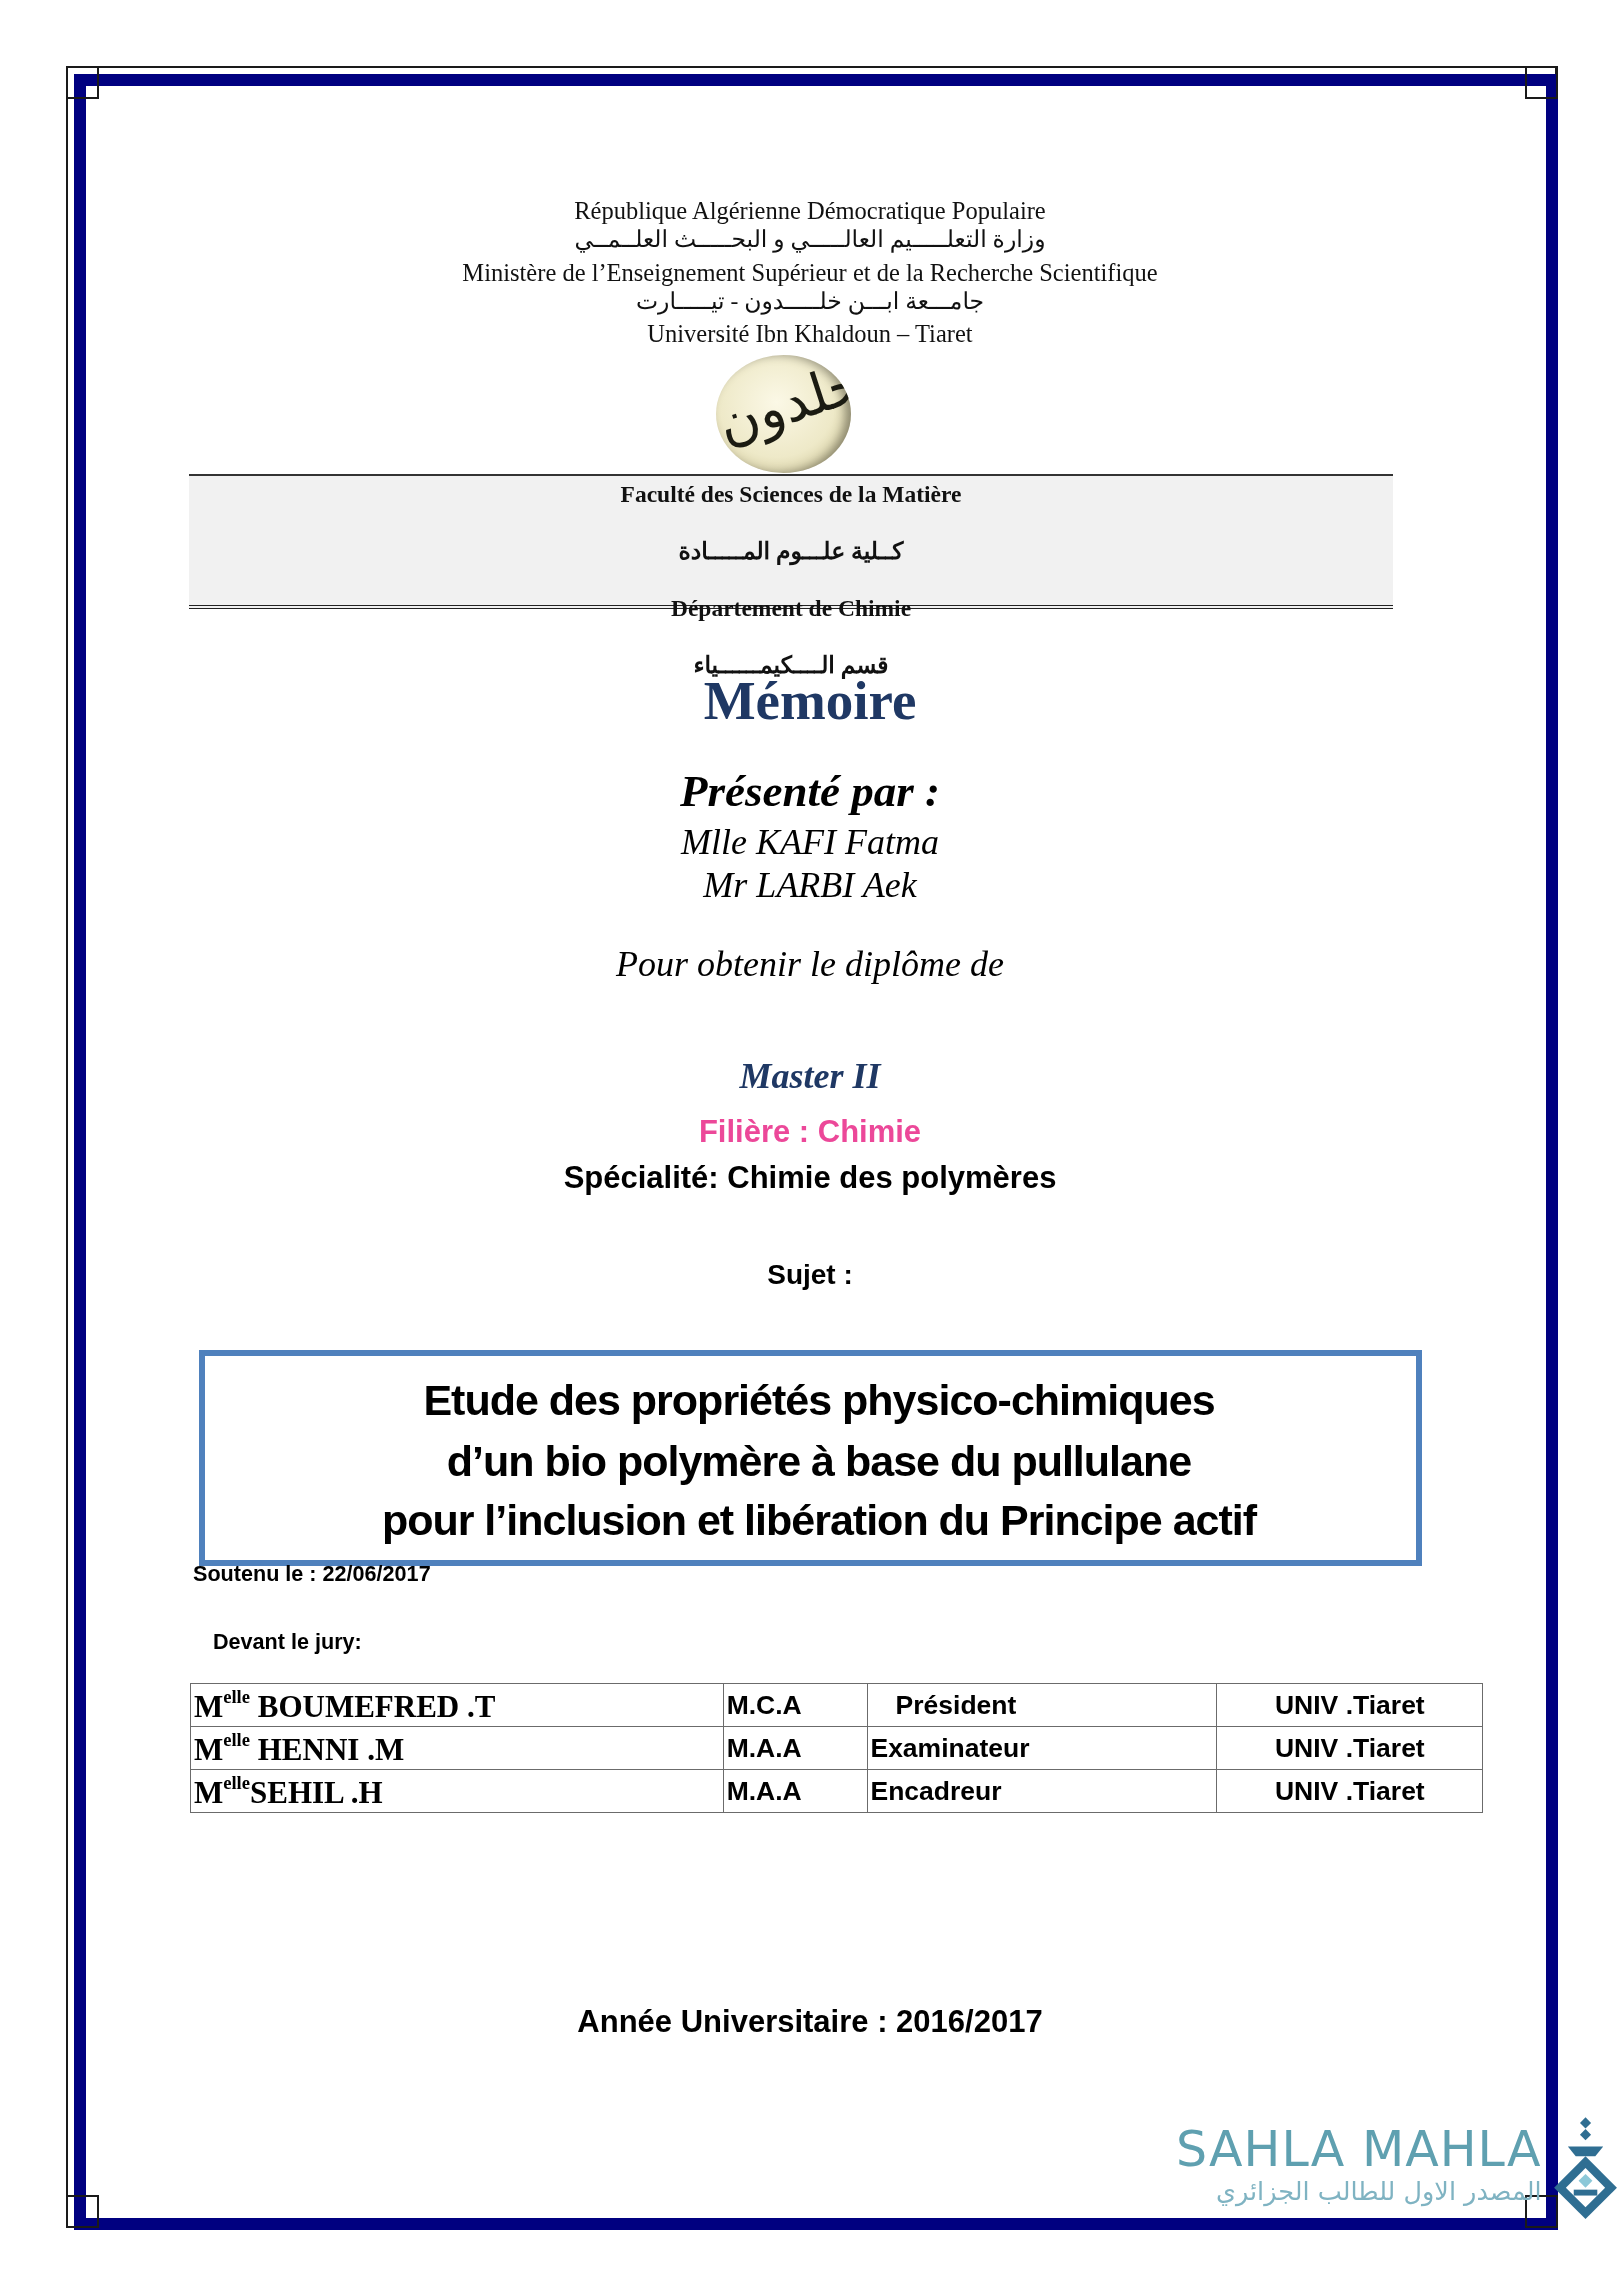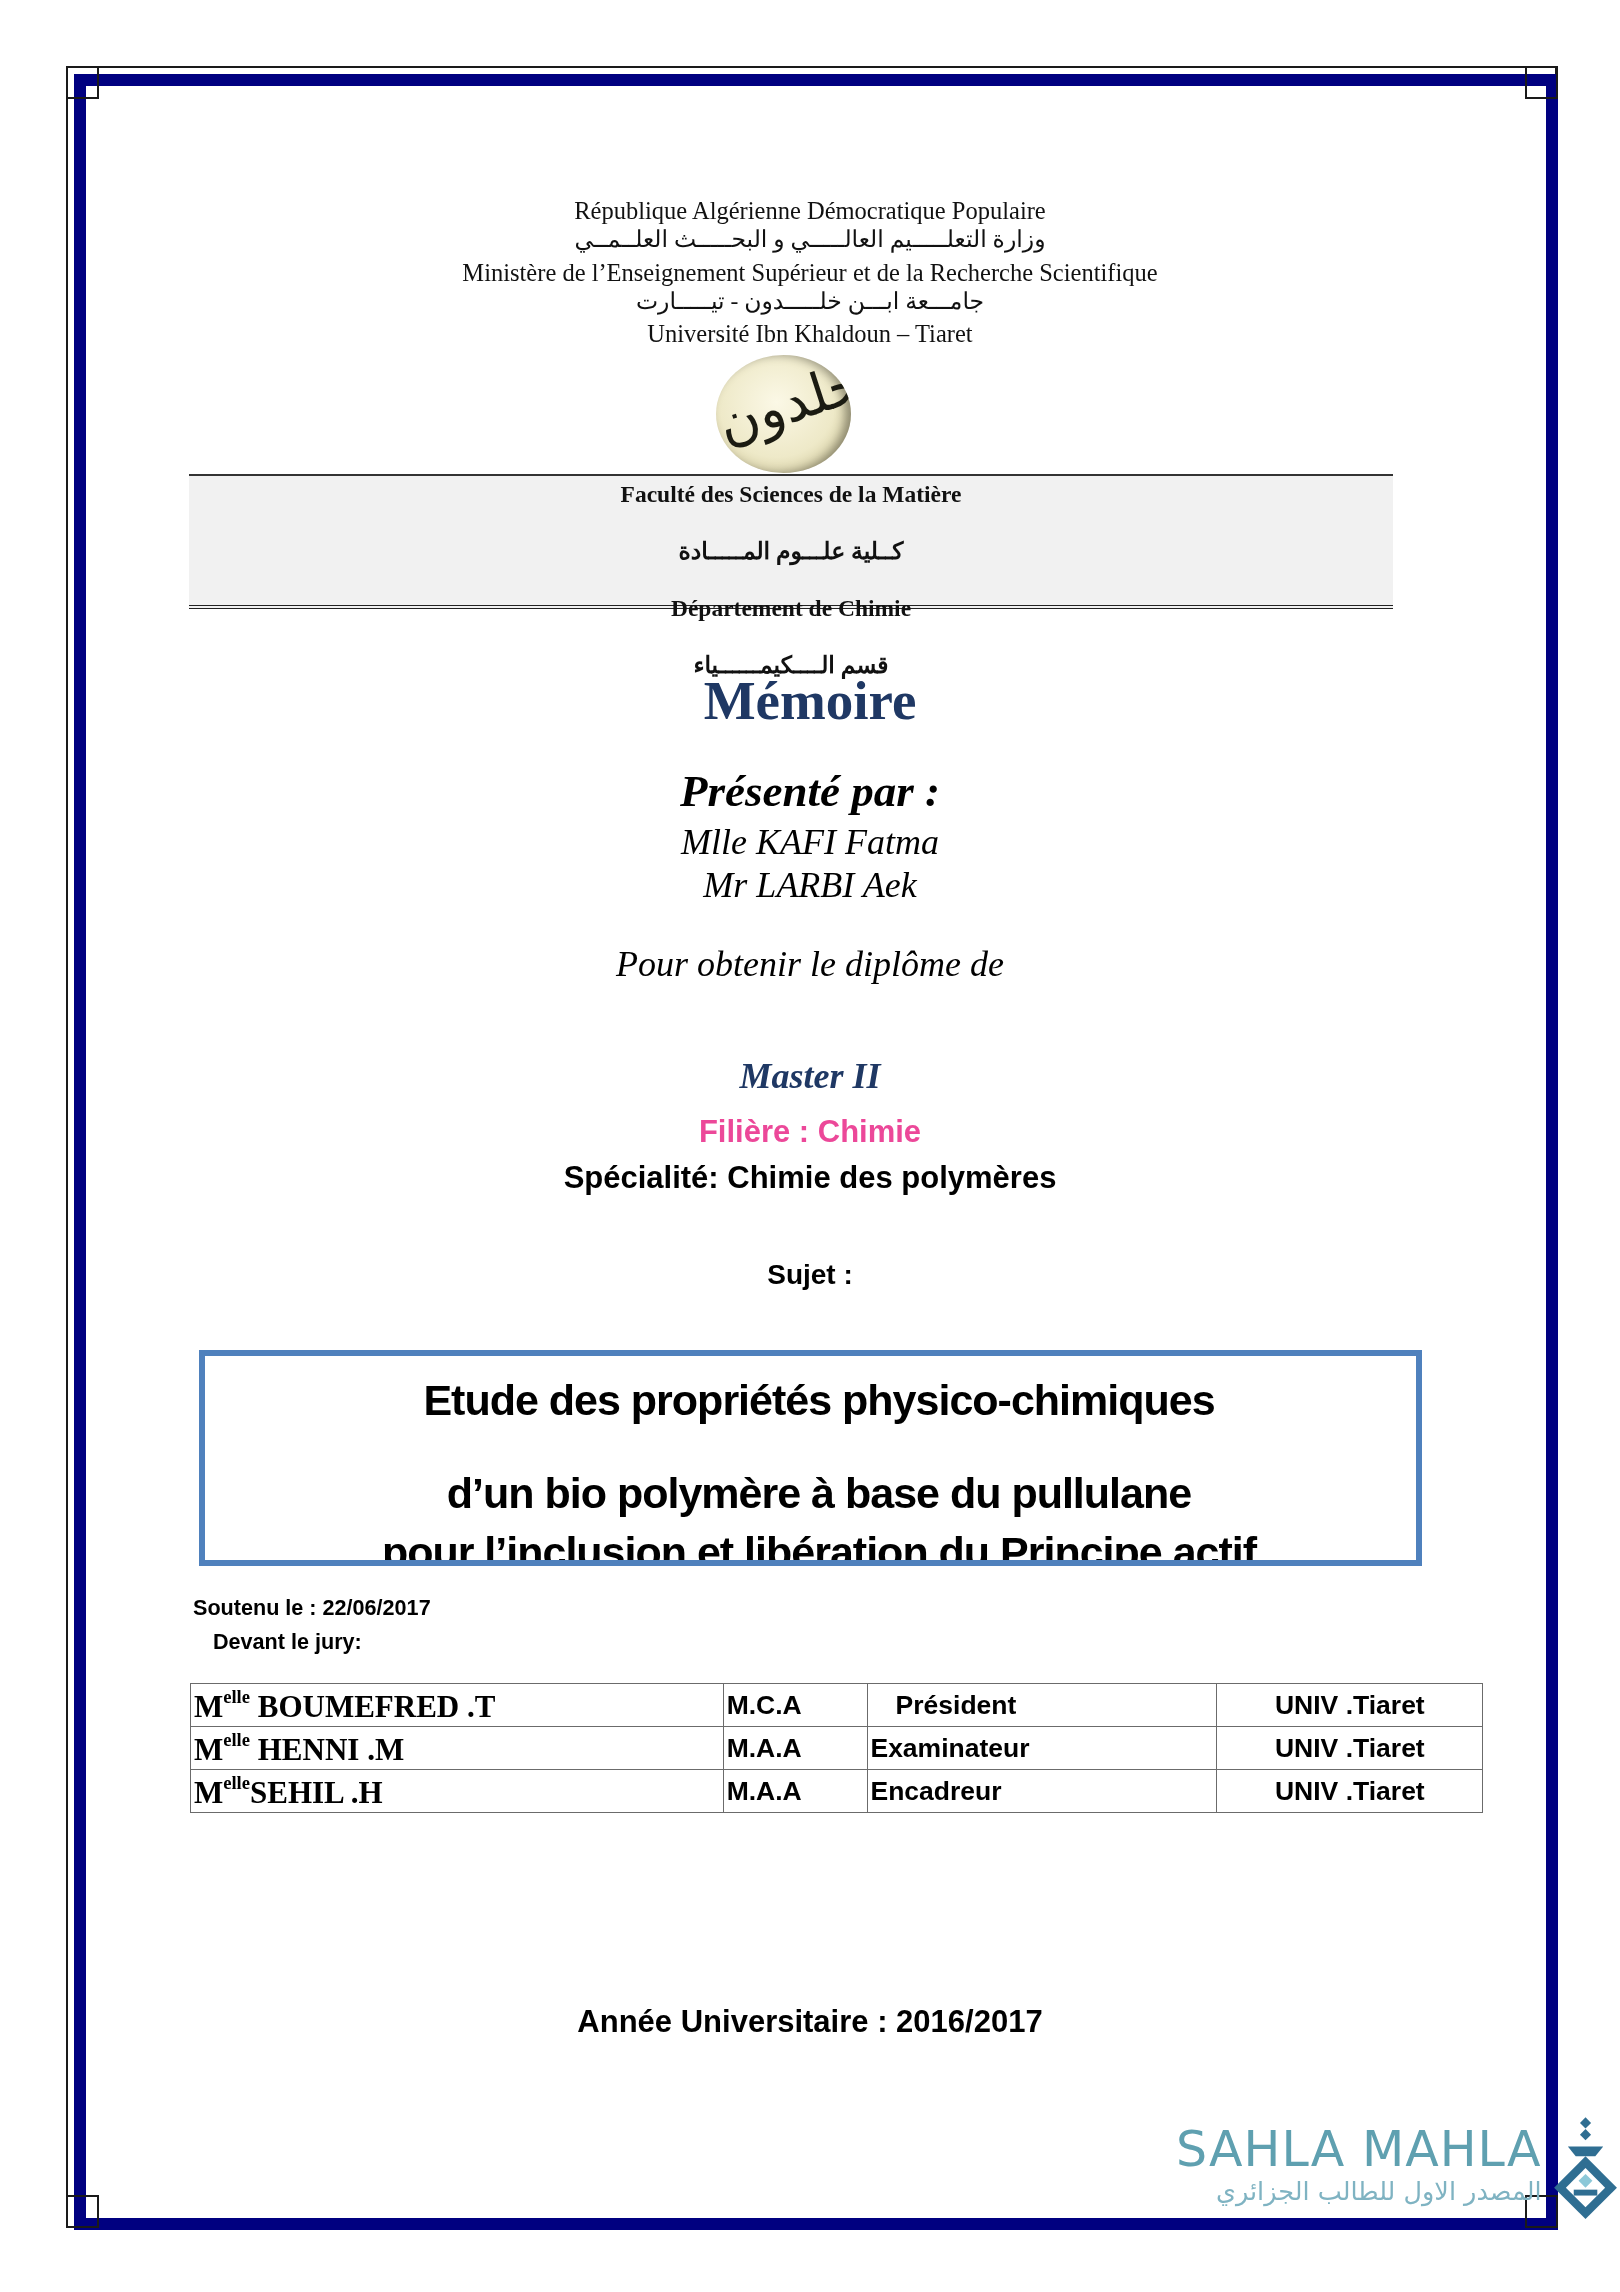--- a/index.html
+++ b/index.html
@@ -75,25 +75,25 @@
 <div class="abs center serif" style="top:821px;font-size:36px;line-height:43px;font-style:italic;color:#000;">Mlle KAFI Fatma</div>
 <div class="abs center serif" style="top:864px;font-size:36px;line-height:43px;font-style:italic;color:#000;">Mr LARBI Aek</div>
 <div class="abs center serif" style="top:943px;font-size:36px;line-height:43px;font-style:italic;color:#000;">Pour obtenir le diplôme de</div>
 <div class="abs center serif title-blue" style="top:1047px;font-size:36px;line-height:59px;font-style:italic;">Master II</div>
 <div class="abs center sans" style="top:1112px;font-size:31px;line-height:39px;font-weight:bold;color:#ec4899;">Filière : Chimie</div>
 <div class="abs center sans" style="top:1158px;font-size:31px;line-height:39px;font-weight:bold;color:#000;">Spécialité: Chimie des polymères</div>
 <div class="abs center sans" style="top:1255px;font-size:28px;line-height:39px;font-weight:bold;color:#000;">Sujet :</div>
 
 <div class="subject-box">
   <div class="subject-line" style="margin-top:13.7px;line-height:61px;">Etude des propriétés physico-chimiques</div>
-  <div class="subject-line" style="line-height:61px;margin-top:32px;">d’un bio polymère à base du pullulane</div>
+  <div class="subject-line" style="line-height:61px;">d’un bio polymère à base du pullulane</div>
   <div class="subject-line" style="line-height:61px;margin-top:-2px;">pour l’inclusion et libération du Principe actif</div>
 </div>
 
-<div class="abs sans" style="left:193px;top:1594px;font-size:21.6px;line-height:27.4px;font-weight:bold;color:#000;white-space:nowrap;">Soutenu le : 22/06/2017</div>
+<div class="abs sans" style="left:193px;top:1560px;font-size:21.6px;line-height:27.4px;font-weight:bold;color:#000;white-space:nowrap;">Soutenu le : 22/06/2017</div>
 <div class="abs sans" style="left:193px;top:1628px;font-size:21.6px;line-height:27.4px;font-weight:bold;color:#000;white-space:nowrap;margin-left:20px;">Devant le jury:</div>
 
 <table class="jury-table">
   <tbody>
       <tr>
     <td class="jury-name" style="width:526px;"><span>M</span><sup>elle</sup><span style="white-space:pre;"> BOUMEFRED .T</span></td>
     <td class="jury-cell" style="width:137px;">M.C.A</td>
     <td class="jury-cell" style="width:318px;padding-left:28px;">Président</td>
     <td class="jury-cell" style="width:259px;text-align:center;">UNIV .Tiaret</td>
   </tr>

